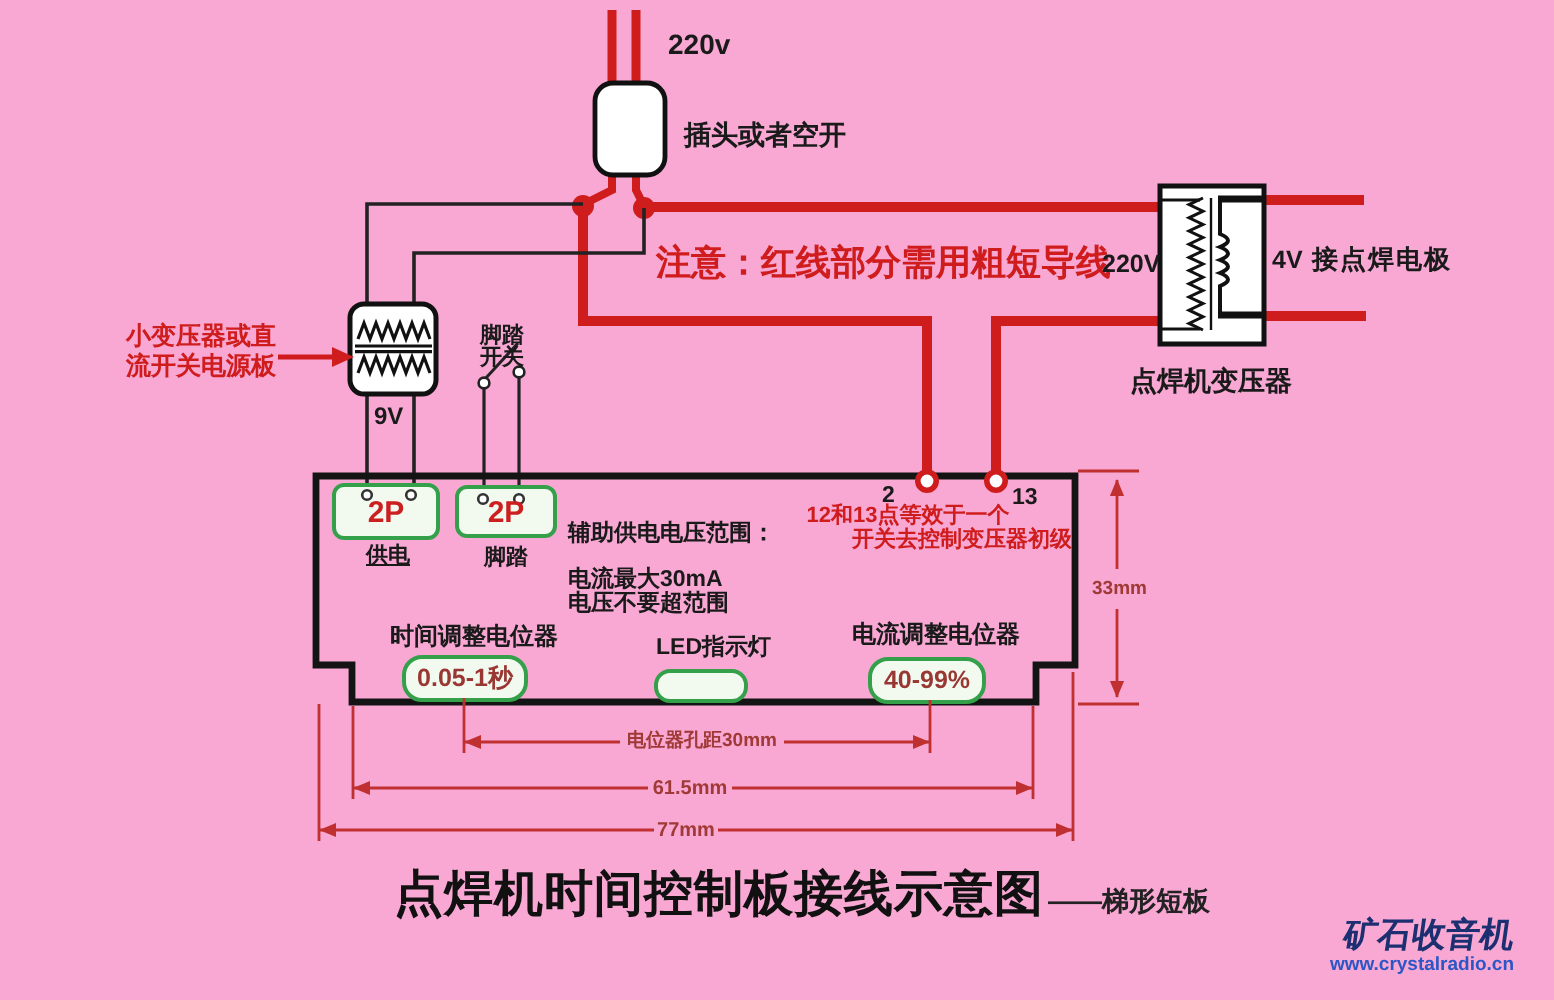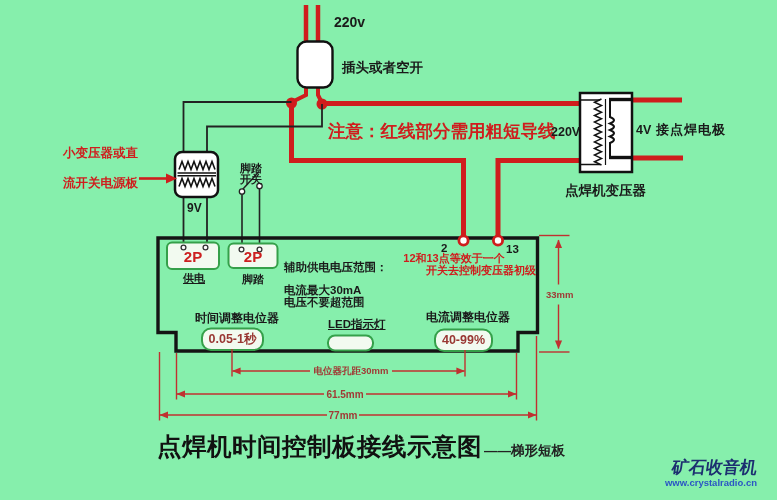--- a/index.html
+++ b/index.html
@@ -1,27 +1,27 @@
 <!DOCTYPE html>
 <html><head>
 <meta charset="utf-8">
 <style>
   html,body{margin:0;padding:0;background:#e8e8e8;}
-  .canvas{position:relative;width:777px;height:500px;background:#86efac;overflow:hidden;
+  .canvas{position:relative;width:777px;height:500px;background:#f9a8d4;overflow:hidden;
           font-family:"Liberation Sans","DejaVu Sans",sans-serif;}
   svg{position:absolute;left:0;top:0;}
   .t{position:absolute;white-space:nowrap;color:#1a1a1a;line-height:1.1;}
   .ctr{transform:translateX(-50%);text-align:center;}
   .red{color:#cf1d1d;}
   .dkred{color:#993733;}
   .dimred{color:#a03a36;}
   .b{font-weight:700;}
   .sb{font-weight:600;}
   .title-row{position:absolute;left:157px;top:430px;display:flex;align-items:baseline;}
-  .title-main{font-size:24.5px;font-weight:700;letter-spacing:0.5px;color:#111;}
+  .title-main{font-size:24.5px;font-weight:700;letter-spacing:0.5px;color:#111;margin-left:40px;}
   .title-suffix{font-size:13.5px;font-weight:600;color:#222;margin-left:2px;}
   .watermark{position:absolute;right:20px;top:458px;text-align:right;}
   .wm-name{font-size:17px;font-weight:700;color:#1c2f70;transform:skewX(-8deg);display:block;line-height:19px;}
   .wm-site{font-size:9.5px;font-weight:700;color:#2b56c4;display:block;line-height:11px;}
 </style>
 </head>
 <body>
 
 <div class="canvas">
 
@@ -121,21 +121,21 @@
 
   <div class="t sb" style="left:334px;top:15px;font-size:14px;">220v</div>
   <div class="t sb" style="left:342px;top:61px;font-size:13.5px;">插头或者空开</div>
   <div class="t b red" style="left:328px;top:122px;font-size:17.5px;">注意：红线部分需用粗短导线</div>
 
   <div class="t sb" style="left:551px;top:126px;font-size:12.5px;">220V</div>
   <div class="t sb" style="left:636px;top:124px;font-size:12.5px;">4V</div>
   <div class="t sb" style="left:656px;top:123px;font-size:13px;letter-spacing:1px;">接点焊电极</div>
   <div class="t sb" style="left:565px;top:184px;font-size:13.5px;">点焊机变压器</div>
 
-  <div class="t b red" style="left:63px;top:146px;font-size:12.5px;line-height:15px;">小变压器或直</div>
+  <div class="t b red" style="left:63px;top:161px;font-size:12.5px;line-height:15px;">小变压器或直</div>
   <div class="t b red" style="left:63px;top:176px;font-size:12.5px;line-height:15px;">流开关电源板</div>
   <div class="t sb" style="left:187px;top:202px;font-size:12px;">9V</div>
 
   <div class="t sb" style="left:240px;top:163px;font-size:11px;line-height:10px;">脚踏</div>
   <div class="t sb" style="left:240px;top:173.5px;font-size:11px;line-height:10px;">开关</div>
 
   <div class="t sb" style="left:441px;top:242px;font-size:11.5px;">2</div>
   <div class="t sb" style="left:506px;top:243px;font-size:11.5px;">13</div>
   <div class="t b red ctr" style="left:454px;top:253px;font-size:11px;line-height:11.5px;">12和13点等效于一个</div>
   <div class="t b red ctr" style="left:481px;top:265px;font-size:11px;line-height:11.5px;">开关去控制变压器初级</div>
@@ -144,21 +144,21 @@
   <div class="t b ctr" style="left:253px;top:249px;font-size:15px;color:#cc2020;">2P</div>
   <div class="t sb" style="left:183px;top:271.5px;font-size:11px;text-decoration:underline;">供电</div>
   <div class="t sb" style="left:242px;top:272.5px;font-size:11px;">脚踏</div>
 
   <div class="t sb" style="left:284px;top:261px;font-size:11.5px;">辅助供电电压范围：</div>
   <div class="t sb" style="left:284px;top:284px;font-size:11.5px;">电流最大30mA</div>
   <div class="t sb" style="left:284px;top:295.5px;font-size:11.5px;">电压不要超范围</div>
 
   <div class="t sb" style="left:195px;top:311.5px;font-size:12px;">时间调整电位器</div>
   <div class="t sb dkred ctr" style="left:232.5px;top:332.5px;font-size:12.5px;">0.05-1秒</div>
-  <div class="t sb" style="left:328px;top:318px;font-size:11.5px;text-decoration:underline;">LED指示灯</div>
+  <div class="t sb" style="left:328px;top:318px;font-size:11.5px;">LED指示灯</div>
   <div class="t sb" style="left:426px;top:311px;font-size:12px;">电流调整电位器</div>
   <div class="t sb dkred ctr" style="left:463.5px;top:333.5px;font-size:12.5px;">40-99%</div>
 
   <div class="t sb dimred ctr" style="left:351px;top:365.5px;font-size:9.5px;">电位器孔距30mm</div>
   <div class="t sb dimred ctr" style="left:345px;top:388.5px;font-size:10px;">61.5mm</div>
   <div class="t sb dimred ctr" style="left:343px;top:409.5px;font-size:10px;">77mm</div>
   <div class="t sb dimred" style="left:546px;top:289.5px;font-size:9.5px;">33mm</div>
 
   <div class="title-row">
     <span class="title-main">点焊机时间控制板接线示意图</span>

